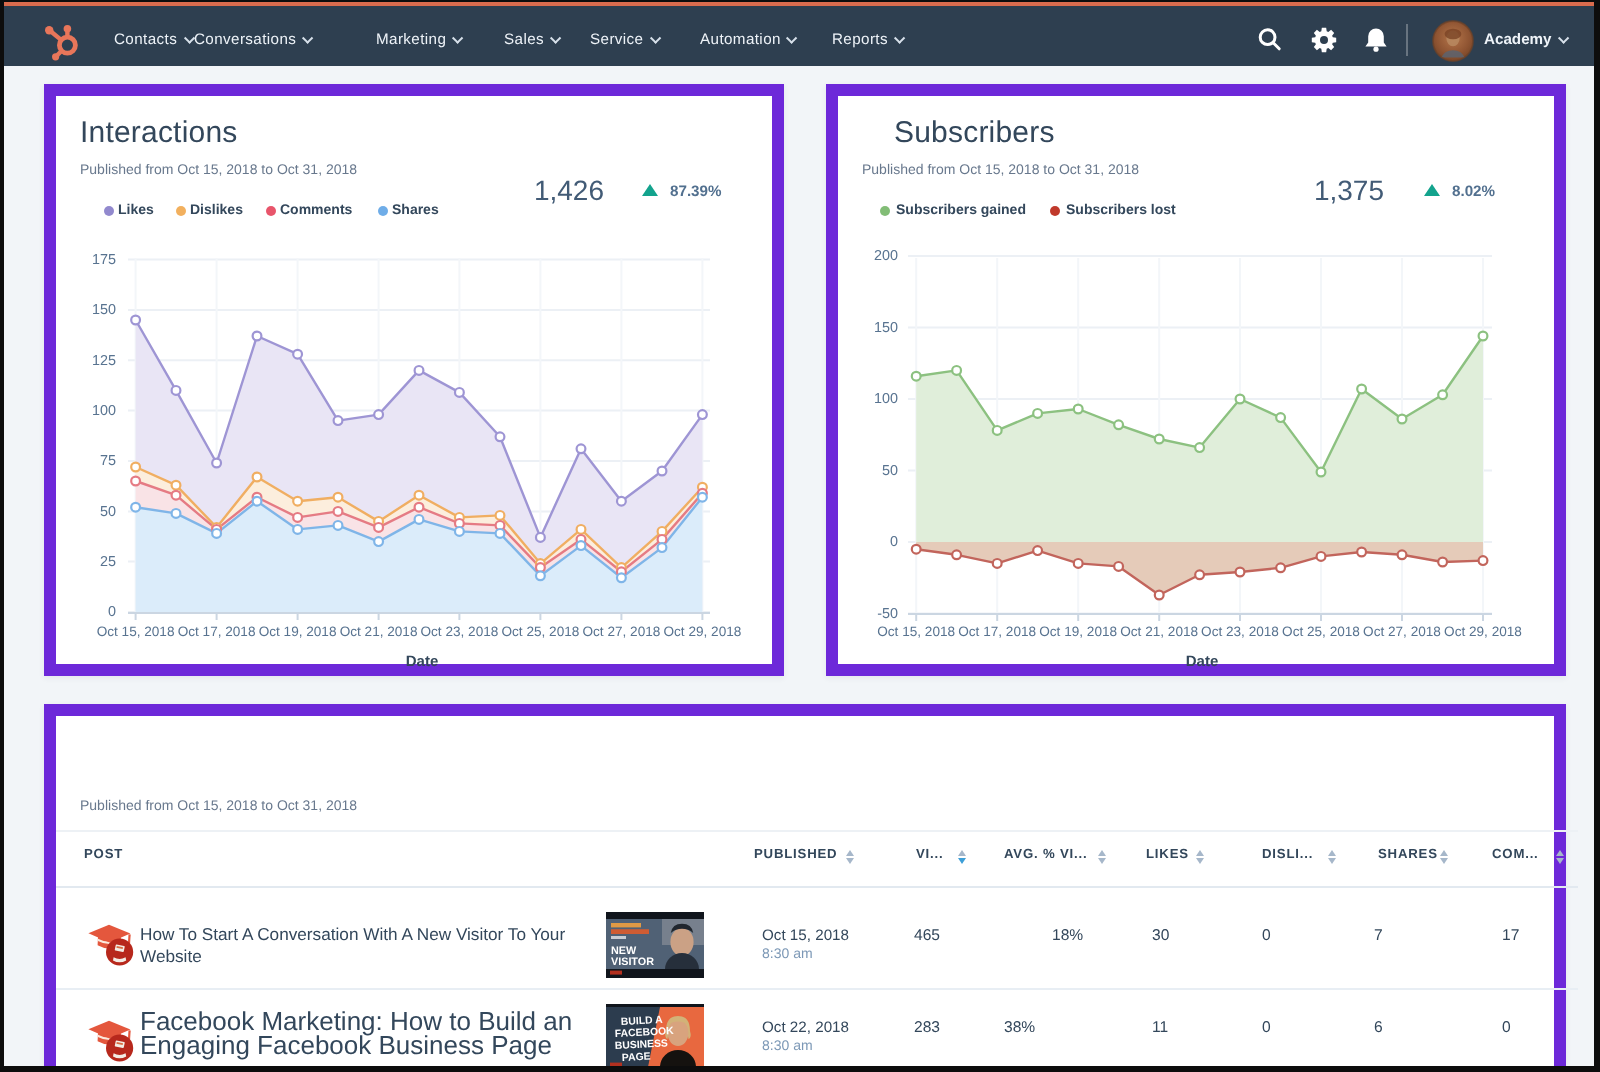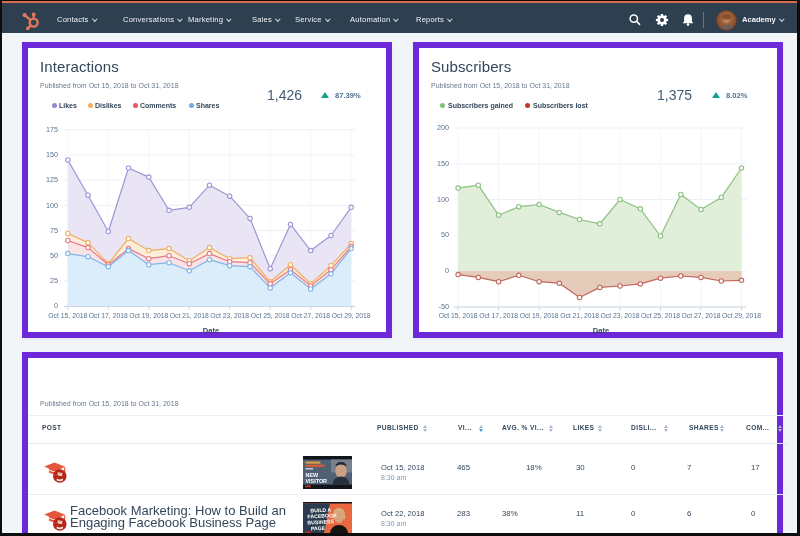--- a/index.html
+++ b/index.html
@@ -25,21 +25,21 @@
           <line x1="13.4" y1="13.8" x2="8.6" y2="9.9" stroke-width="2.2"></line>
           <line x1="13.6" y1="19.6" x2="11.6" y2="21.6" stroke-width="2.2"></line>
         </g>
         <g fill="#e8765a">
           <circle cx="16.7" cy="8.4" r="1.9"></circle>
           <circle cx="7.6" cy="9.1" r="2.1"></circle>
           <circle cx="10.8" cy="22.4" r="1.8"></circle>
         </g>
       </svg>
     <div style="position:absolute;left:55px;top:12px;font-size:7.6px;font-weight:500;color:#eef3f8;letter-spacing:0.2px">Contacts<span style="display:inline-block;width:3.6px;height:3.6px;border-right:1.3px solid #d7e0ea;border-bottom:1.3px solid #d7e0ea;transform:rotate(45deg);margin-left:4px;vertical-align:1.5px"></span></div>
-      <div style="position:absolute;left:121px;top:12px;font-size:7.6px;font-weight:500;color:#eef3f8;letter-spacing:0.2px">Conversations<span style="display:inline-block;width:3.6px;height:3.6px;border-right:1.3px solid #d7e0ea;border-bottom:1.3px solid #d7e0ea;transform:rotate(45deg);margin-left:4px;vertical-align:1.5px"></span></div>
+      <div style="position:absolute;left:95px;top:12px;font-size:7.6px;font-weight:500;color:#eef3f8;letter-spacing:0.2px">Conversations<span style="display:inline-block;width:3.6px;height:3.6px;border-right:1.3px solid #d7e0ea;border-bottom:1.3px solid #d7e0ea;transform:rotate(45deg);margin-left:4px;vertical-align:1.5px"></span></div>
       <div style="position:absolute;left:186px;top:12px;font-size:7.6px;font-weight:400;color:#eef3f8;letter-spacing:0.2px">Marketing<span style="display:inline-block;width:3.6px;height:3.6px;border-right:1.3px solid #d7e0ea;border-bottom:1.3px solid #d7e0ea;transform:rotate(45deg);margin-left:4px;vertical-align:1.5px"></span></div>
       <div style="position:absolute;left:250px;top:12px;font-size:7.6px;font-weight:400;color:#eef3f8;letter-spacing:0.2px">Sales<span style="display:inline-block;width:3.6px;height:3.6px;border-right:1.3px solid #d7e0ea;border-bottom:1.3px solid #d7e0ea;transform:rotate(45deg);margin-left:4px;vertical-align:1.5px"></span></div>
       <div style="position:absolute;left:293px;top:12px;font-size:7.6px;font-weight:500;color:#eef3f8;letter-spacing:0.2px">Service<span style="display:inline-block;width:3.6px;height:3.6px;border-right:1.3px solid #d7e0ea;border-bottom:1.3px solid #d7e0ea;transform:rotate(45deg);margin-left:4px;vertical-align:1.5px"></span></div>
       <div style="position:absolute;left:348px;top:12px;font-size:7.6px;font-weight:500;color:#eef3f8;letter-spacing:0.2px">Automation<span style="display:inline-block;width:3.6px;height:3.6px;border-right:1.3px solid #d7e0ea;border-bottom:1.3px solid #d7e0ea;transform:rotate(45deg);margin-left:4px;vertical-align:1.5px"></span></div>
       <div style="position:absolute;left:414px;top:12px;font-size:7.6px;font-weight:500;color:#eef3f8;letter-spacing:0.2px">Reports<span style="display:inline-block;width:3.6px;height:3.6px;border-right:1.3px solid #d7e0ea;border-bottom:1.3px solid #d7e0ea;transform:rotate(45deg);margin-left:4px;vertical-align:1.5px"></span></div>
     <svg width="14" height="14" viewBox="0 0 14 14" style="position:absolute;left:626px;top:10px">
         <circle cx="5.8" cy="5.6" r="3.7" fill="none" stroke="#fff" stroke-width="1.5"></circle>
         <line x1="8.6" y1="8.4" x2="11.6" y2="11.4" stroke="#fff" stroke-width="1.5" stroke-linecap="round"></line>
       </svg>
     <svg width="14" height="14" viewBox="0 0 14 14" style="position:absolute;left:653px;top:10px">
@@ -191,21 +191,21 @@
           <text x="242.2" y="210" text-anchor="middle" font-size="6.8" fill="#587390">Oct 25, 2018</text>
           <line x1="282.7" y1="198.5" x2="282.7" y2="202" stroke="#cbd6e2" stroke-width="1"></line>
           <text x="282.7" y="210" text-anchor="middle" font-size="6.8" fill="#587390">Oct 27, 2018</text>
           <line x1="323.2" y1="198.5" x2="323.2" y2="202" stroke="#cbd6e2" stroke-width="1"></line>
           <text x="323.2" y="210" text-anchor="middle" font-size="6.8" fill="#587390">Oct 29, 2018</text>
           <text x="183" y="225" text-anchor="middle" font-size="7.5" font-weight="bold" fill="#33475b">Date</text>
         </svg>
     </div>
 
     <div class="card" style="left:411px;top:9px;width:370px;height:296px">
-      <div class="ctitle" style="left:12px;top:10px">Subscribers</div>
+      <div class="ctitle" style="left:28px;top:10px">Subscribers</div>
       <div class="csub" style="left:12px;top:33.5px">Published from Oct 15, 2018 to Oct 31, 2018</div>
       <div class="stat" style="right:85px;top:39px">1,375</div>
       <div class="tri" style="left:293px;top:44px"></div>
       <div class="pct" style="left:307px;top:43px">8.02%</div>
       <span style="position:absolute;left:21px;top:55px;width:5px;height:5px;border-radius:50%;background:#82bd76"></span>
         <span style="position:absolute;left:29px;top:53.5px;font-size:7px;font-weight:bold;color:#33475b">Subscribers gained</span>
       <span style="position:absolute;left:106px;top:55px;width:5px;height:5px;border-radius:50%;background:#c0392b"></span>
         <span style="position:absolute;left:114px;top:53.5px;font-size:7px;font-weight:bold;color:#33475b">Subscribers lost</span>
       <svg width="370" height="236" viewBox="0 0 370 236" style="position:absolute;left:0;top:60px;overflow:visible">
           <line x1="35" y1="20.0" x2="327" y2="20.0" stroke="#ecf0f5" stroke-width="1"></line>
@@ -327,20 +327,21 @@
       <svg width="26" height="26" viewBox="0 0 26 26" style="position:absolute;left:14px;top:100px">
           <path d="M7 10.2 L6.8 14.6 Q12.5 17.8 18.6 14.7 L18.4 10.4 Z" fill="#e4573d"></path>
           <path d="M7 11.4 Q12.5 14.4 18.5 11.5 L18.45 12.6 Q12.5 15.5 6.95 12.5 Z" fill="#fbeade"></path>
           <polygon points="2.2,8.6 12.5,4.4 23.2,8.8 12.8,13.3" fill="#e4573d"></polygon>
           <line x1="22.8" y1="9.2" x2="22.5" y2="13.8" stroke="#e4573d" stroke-width="1.1"></line>
           <circle cx="17.8" cy="18" r="6.8" fill="#b7281c"></circle>
           <rect x="15.6" y="14.6" width="4.6" height="3" rx="0.4" fill="#f3ece4" transform="rotate(12 17.8 16)"></rect>
           <rect x="16.2" y="15.3" width="3.2" height="0.9" fill="#d86a40" transform="rotate(12 17.8 16)"></rect>
           <path d="M14.8 20.6 q3 1.8 6 0 l0.3 1.6 q-3.3 1.9 -6.6 0 z" fill="#f3ece4"></path>
         </svg>
+      <div class="cell" style="left:42px;top:103.5px;width:225px;line-height:11.5px;font-size:8.6px">How To Start A Conversation With A New Visitor To Your Website</div>
       <svg width="49" height="33" viewBox="0 0 49 33" style="position:absolute;left:275px;top:98px">
           <rect width="49" height="33" fill="#10151c"></rect>
           <rect x="0" y="3.5" width="49" height="25" fill="#506175"></rect>
           <rect x="28" y="3.5" width="21" height="13" fill="#77808d"></rect>
           <ellipse cx="38" cy="15" rx="5.8" ry="7" fill="#cba185"></ellipse>
           <path d="M29.5 28.5 a8.5 8 0 0 1 17 0 z" fill="#262f3b"></path>
           <path d="M32.4 10.5 q0.7 -4.6 5.6 -4.6 q4.9 0 5.6 4.6 q-2.5 -2.1 -5.6 -2.1 q-3.1 0 -5.6 2.1 z" fill="#20262e"></path>
           <rect x="2.5" y="5.5" width="15" height="2.2" fill="#e09a45"></rect>
           <rect x="2.5" y="8.6" width="19" height="2.4" fill="#cf5c33"></rect>
           <rect x="2.5" y="12" width="7.5" height="1.5" fill="#c8cdd4"></rect>

